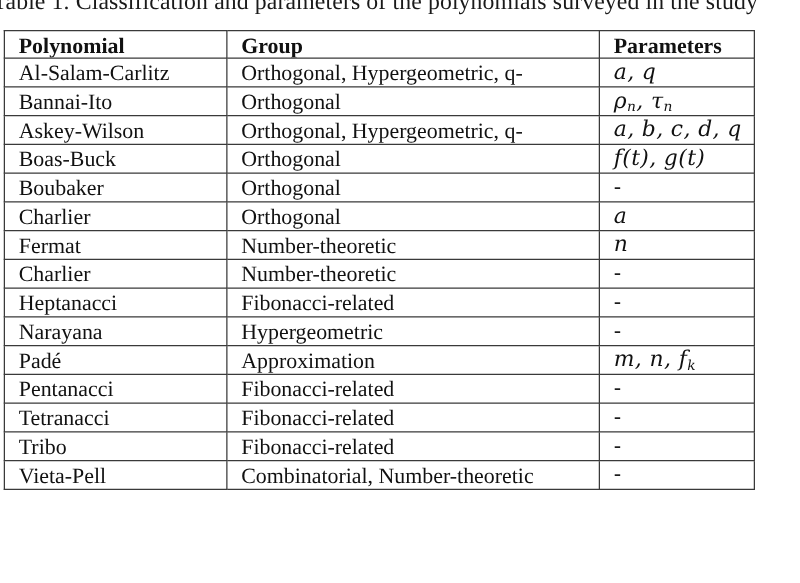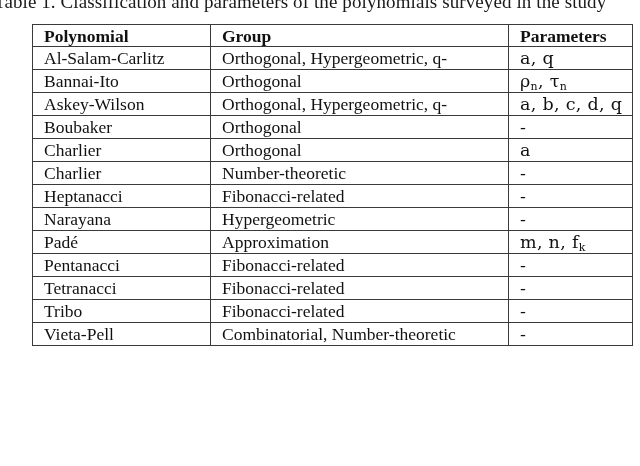--- a/index.html
+++ b/index.html
@@ -19,21 +19,21 @@
       position: absolute;
       left: -6px;
       top: -9px;
       font-size: 19px;
       white-space: nowrap;
       letter-spacing: 0.1px;
       color: #1a1a1a;
     }
     table.poly {
       position: absolute;
-      left: 32px;
+      left: 3px;
       top: 24px;
       width: 600px;
       border-collapse: collapse;
       border: 1.5px solid #333333;
       table-layout: fixed;
     }
     table.poly col.c1 { width: 178px; }
     table.poly col.c2 { width: 298px; }
     table.poly col.c3 { width: 124px; }
     table.poly th, table.poly td {
@@ -45,20 +45,21 @@
       line-height: 20px;
       white-space: nowrap;
       overflow: hidden;
       vertical-align: middle;
     }
     table.poly th {
       font-weight: bold;
       height: 21px;
     }
     td.param {
+      font-style: italic;
       font-family: "DejaVu Serif", "Liberation Serif", serif;
       font-size: 16px;
       letter-spacing: 0.3px;
     }
     td.param.dash {
       font-style: normal;
     }
     td.param sub {
       font-size: 11px;
       vertical-align: -3px;
@@ -93,28 +94,38 @@
         <td>Bannai-Ito</td>
         <td>Orthogonal</td>
         <td class="param">ρ<sub>n</sub>, τ<sub>n</sub></td>
       </tr>
       <tr>
         <td>Askey-Wilson</td>
         <td>Orthogonal, Hypergeometric, q-</td>
         <td class="param">a, b, c, d, q</td>
       </tr>
       <tr>
+        <td>Boas-Buck</td>
+        <td>Orthogonal</td>
+        <td class="param">f(t), g(t)</td>
+      </tr>
+      <tr>
         <td>Boubaker</td>
         <td>Orthogonal</td>
         <td class="param dash">-</td>
       </tr>
       <tr>
         <td>Charlier</td>
         <td>Orthogonal</td>
         <td class="param">a</td>
+      </tr>
+      <tr>
+        <td>Fermat</td>
+        <td>Number-theoretic</td>
+        <td class="param">n</td>
       </tr>
       <tr>
         <td>Charlier</td>
         <td>Number-theoretic</td>
         <td class="param dash">-</td>
       </tr>
       <tr>
         <td>Heptanacci</td>
         <td>Fibonacci-related</td>
         <td class="param dash">-</td>

